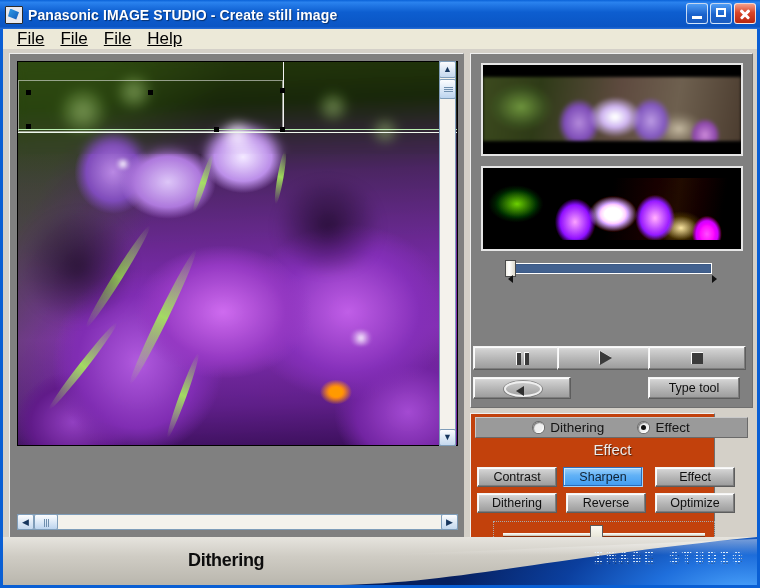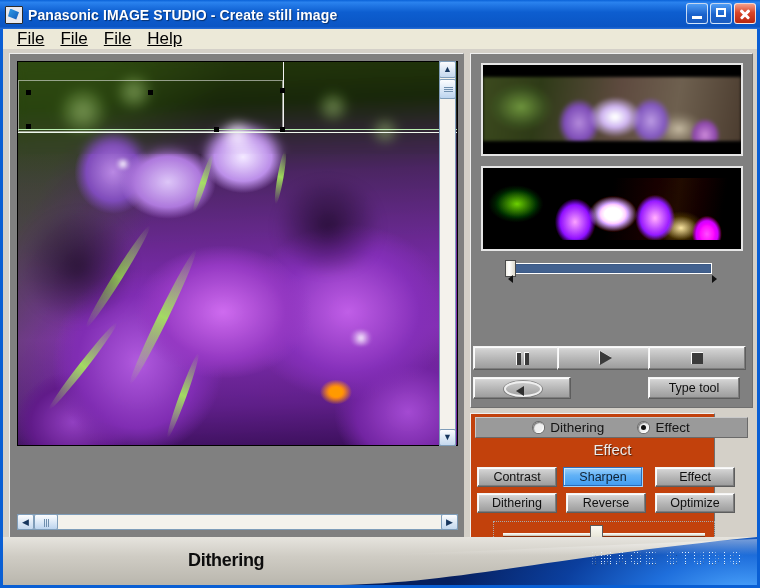--- a/index.html
+++ b/index.html
@@ -353,21 +353,21 @@
   }
   .swoosh-hi{
     position:absolute;right:0;top:2px;width:430px;height:16px;
     background:linear-gradient(180deg,rgba(255,255,255,.42) 0%,rgba(255,255,255,0) 100%);
     clip-path:path("M430,0 L430,16 L40,16 C150,13 250,7 430,0 Z");
   }
   .imgstudio{
     position:absolute;right:12px;top:13px;
     font-size:16px;font-weight:bold;letter-spacing:3px;
     color:#dff0ff;
-    font-family:Liberation Sans, sans-serif;
+    font-family:Liberation Mono, monospace;
     text-shadow:0 0 2px rgba(255,255,255,.65), 1px 1px 0 rgba(0,0,0,.35);
     -webkit-mask-image:repeating-linear-gradient(0deg,#000 0 1.5px,transparent 1.5px 3px),
                        repeating-linear-gradient(90deg,#000 0 1.5px,transparent 1.5px 3px);
     -webkit-mask-composite:source-in;
     mask-image:repeating-linear-gradient(0deg,#000 0 1.5px,transparent 1.5px 3px),
                repeating-linear-gradient(90deg,#000 0 1.5px,transparent 1.5px 3px);
     mask-composite:intersect;
   }
   .bottom-edge{
     position:absolute;left:0;bottom:0;width:760px;height:3px;background:#0a5fd4;

